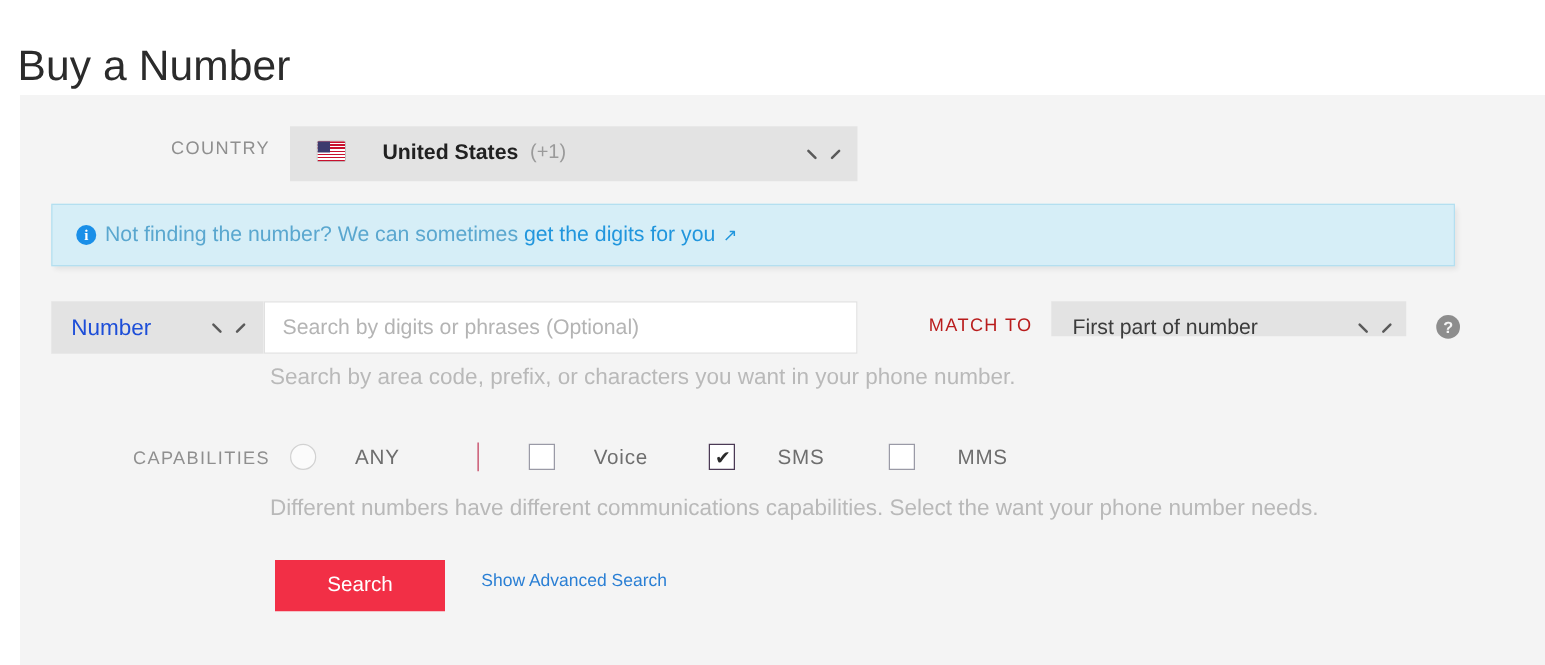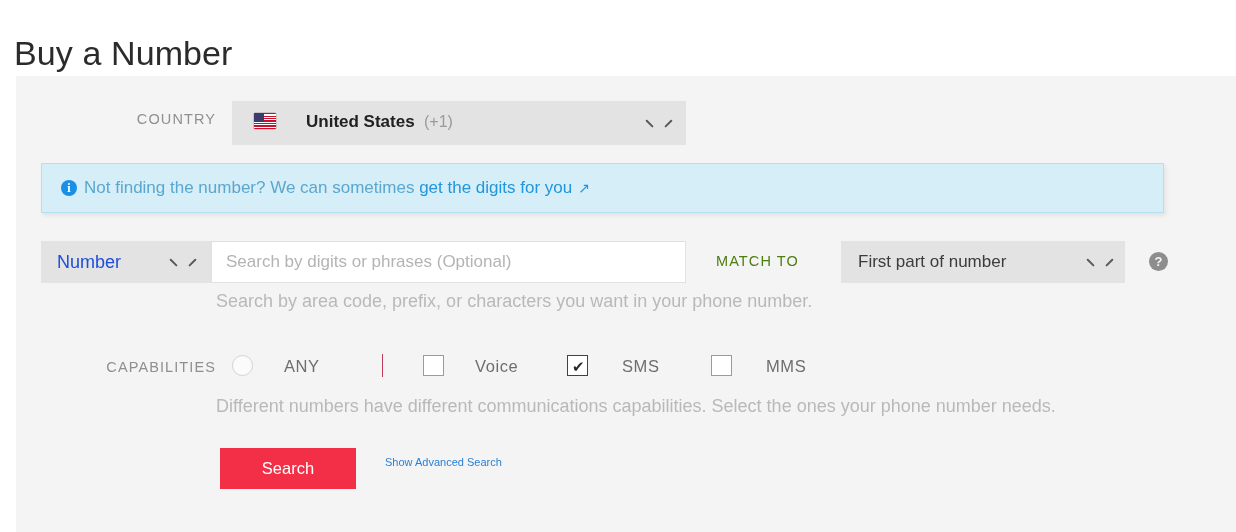--- a/index.html
+++ b/index.html
@@ -216,32 +216,32 @@
   }
   .search-input::placeholder {
     color: #b4b4b4;
     opacity: 1;
   }
   .matchto-label {
     position: absolute;
     left: 700px;
     top: 12px;
     width: 110px;
-    text-align: left;
+    text-align: right;
     font-size: 14.5px;
     letter-spacing: 1.1px;
-    color: #4d7c0f;
+    color: #b91c1c;
     text-transform: uppercase;
   }
   .matchto-select {
     position: absolute;
     left: 825px;
     top: 0;
     width: 284px;
-    height: 42px;
+    height: 28px;
     background: #e3e3e3;
     cursor: pointer;
   }
   .matchto-value {
     position: absolute;
     left: 17px;
     top: 11px;
     font-size: 17px;
     color: #3c3c3c;
     white-space: nowrap;
@@ -361,21 +361,21 @@
     color: #ffffff;
     font-family: "Liberation Sans", sans-serif;
     font-size: 16.5px;
     cursor: pointer;
     padding: 0;
   }
   .adv-link {
     position: absolute;
     left: 369px;
     top: 380px;
-    font-size: 11px;
+    font-size: 14px;
     color: #2a7fd4;
     text-decoration: none;
     cursor: pointer;
     white-space: nowrap;
   }
 </style>
 </head>
 <body>
 
 <h1 class="page-title">Buy a Number</h1>
@@ -442,18 +442,18 @@
       </span>
       <span class="opt-label" style="left:35px;">SMS</span>
     </div>
 
     <div class="opt" style="left:695px;width:110px;">
       <span class="check-box"></span>
       <span class="opt-label" style="left:35px;">MMS</span>
     </div>
   </div>
 
-  <div class="hint hint-caps">Different numbers have different communications capabilities. Select the ones your phone number needs.</div>
+  <div class="hint hint-caps">Different numbers have different communications capabilities. Select the want your phone number needs.</div>
 
   <button class="search-button">Search</button>
   <a class="adv-link">Show Advanced Search</a>
 
 </div>
 
 </body></html>

